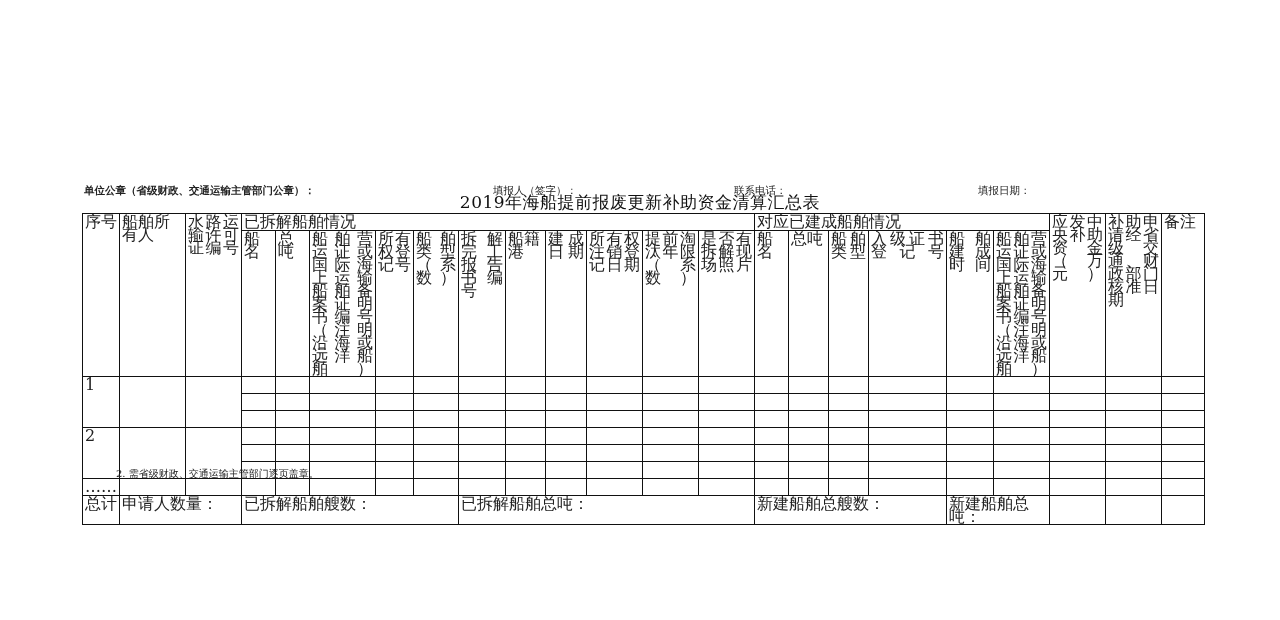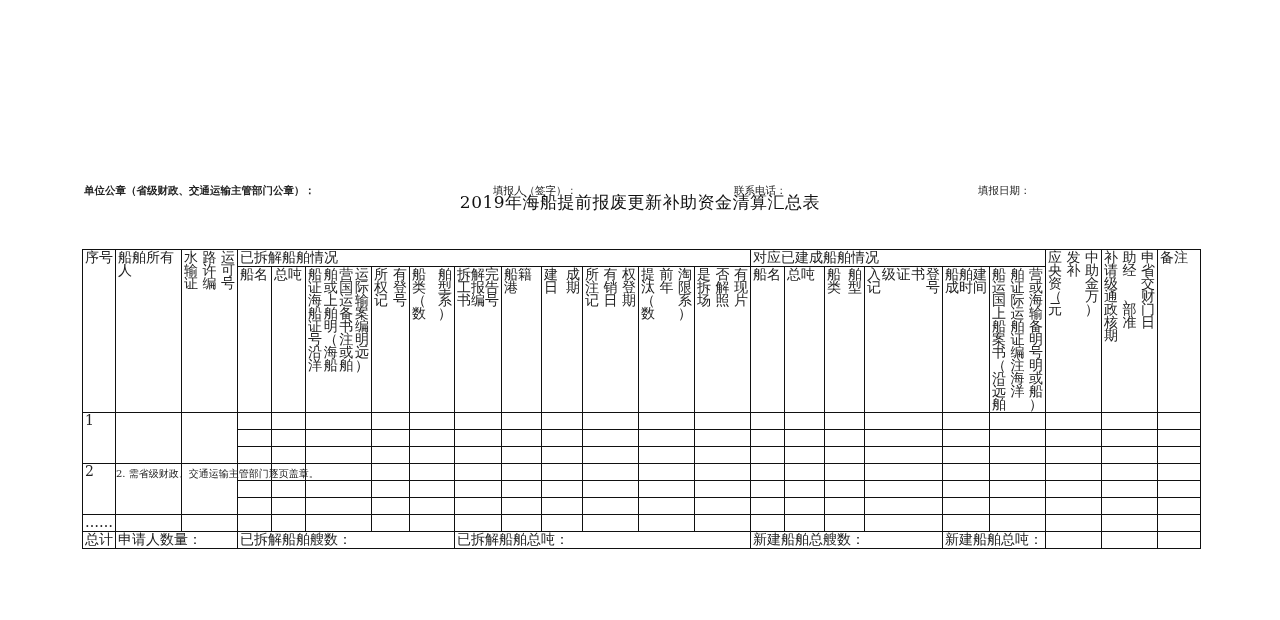--- a/index.html
+++ b/index.html
@@ -2,21 +2,21 @@
 <html><head>
 <meta charset="utf-8">
 <style>
   html, body { margin:0; padding:0; background:#ffffff; }
   body { width:1280px; height:620px; position:relative; overflow:hidden;
          font-family: "DejaVu Serif", "Liberation Serif", serif; color:#222; }
   .title { position:absolute; left:0; width:1280px; top:143px; text-align:center;
            font-size:17px; letter-spacing:0.5px; color:#111;margin-top:48px; }
   .meta { position:absolute; top:184px; font-size:10.5px; color:#222; white-space:nowrap; }
   table.sheet { position:absolute; left:82px; top:213px; border-collapse:collapse;
-                table-layout:fixed; font-size:14px;margin-top:36px; }
+                table-layout:fixed; font-size:16px; }
   table.sheet td { border:1px solid #111; padding:1px 2px; vertical-align:top;
                    line-height:13px; overflow:hidden; word-break:break-all; color:#222; }
   td.mid { vertical-align:middle; }
   td.center { }
   td.just { text-align:justify; text-align-last:justify; }
   .notes { position:absolute; left:84px; top:463px; font-size:10px; line-height:21px; color:#222; }
   .notes .n2 { padding-left:32px; }
 </style>
 </head>
 <body>

